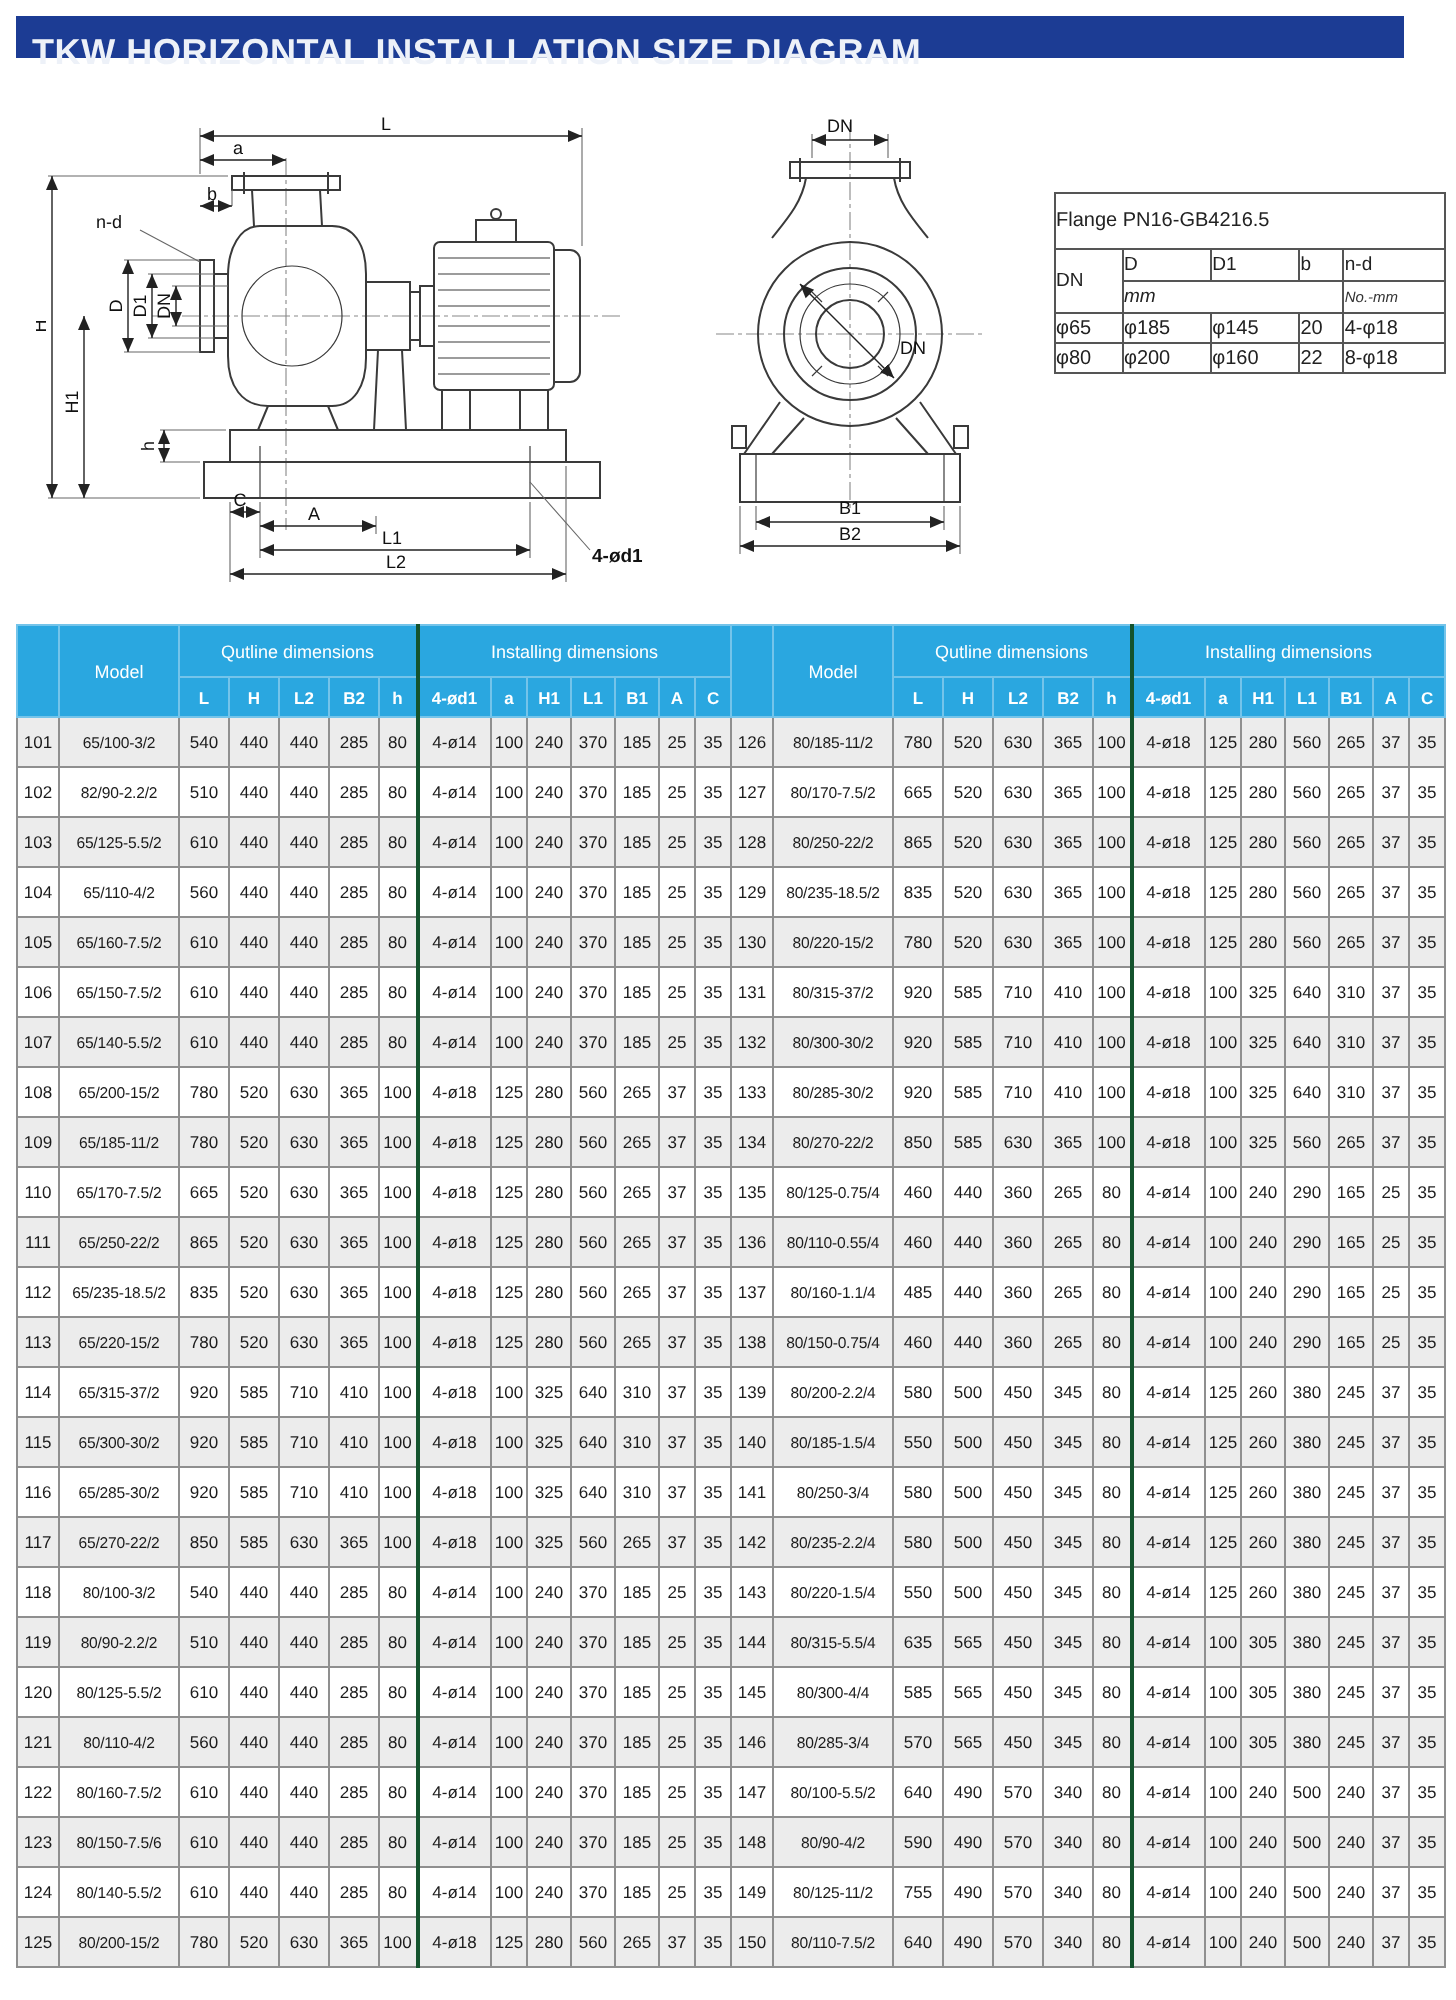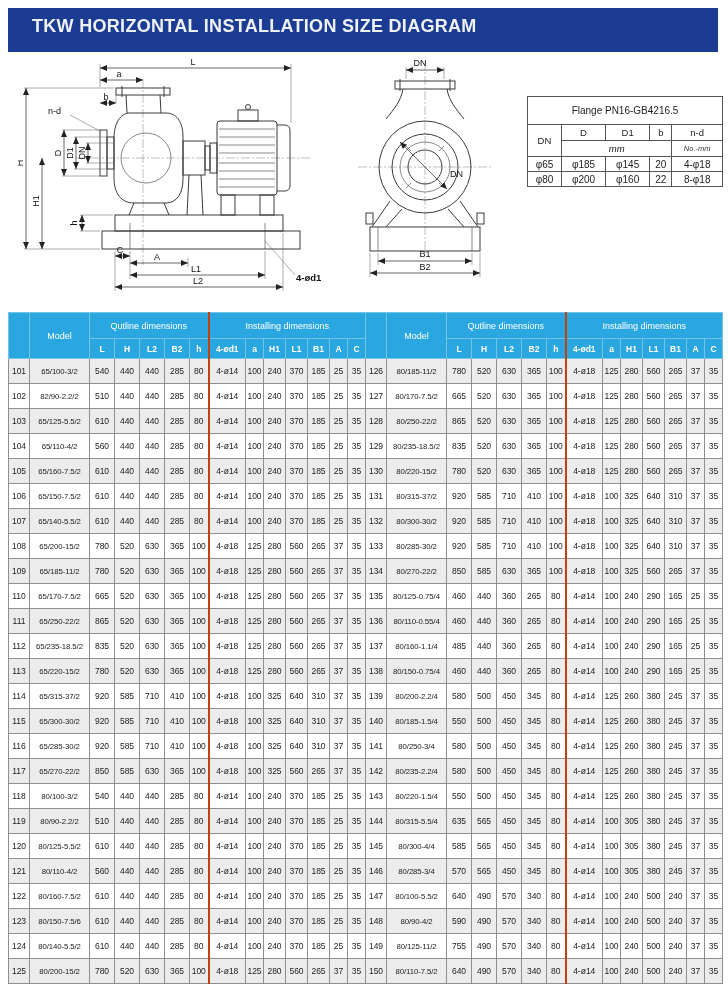--- a/index.html
+++ b/index.html
@@ -1,58 +1,58 @@
 <!DOCTYPE html>
 <html><head>
 <meta charset="utf-8">
 <style>
   html,body{margin:0;padding:0;}
   body{width:728px;height:1000px;position:relative;background:#ffffff;
        font-family:"Liberation Sans",sans-serif;}
   .page{position:absolute;left:0;top:0;width:728px;height:1000px;background:#fff;overflow:hidden;}
 
   
-  .title-bar{position:absolute;left:8px;top:8px;width:686px;height:44px;background:#1c3c94;
-             color:#edf1f8;font-weight:bold;font-size:18px;line-height:37px;padding-left:24px;
+  .title-bar{position:absolute;left:8px;top:8px;width:686px;height:21px;background:#1c3c94;
+             color:#edf1f8;font-weight:bold;font-size:18px;line-height:37px;padding-left:8px;
              letter-spacing:.3px;}
 
   
   svg.side{position:absolute;left:18px;top:53px;width:330px;height:240px;}
   svg.front{position:absolute;left:340px;top:55px;width:200px;height:225px;}
   svg text{fill:#111;font-size:9px;font-family:"Liberation Sans",sans-serif;}
   svg .lab-b{font-weight:bold;font-size:9.5px;}
   .body{fill:none;stroke:#3a3a3a;stroke-width:1;}
   .body .thin{stroke-width:.6;}
   .ext line,.ext path{stroke:#666;stroke-width:.55;fill:none;}
   .dim line{stroke:#222;stroke-width:.7;}
   .cl line{stroke:#888;stroke-width:.55;stroke-dasharray:9 2 2 2;}
 
   
   table.flange{position:absolute;left:527px;top:96px;width:196px;border-collapse:collapse;
                color:#222;background:#fff;}
-  .flange td{border:1px solid #555;text-align:center;padding:0;font-size:9.5px;}
+  .flange td{border:1px solid #555;padding:0;font-size:9.5px;}
   .f-title td{height:27px;font-size:10px;}
   .f-head td{height:15px;}
   .f-unit td{height:15px;font-style:italic;}
   .f-unit .small{font-size:7.5px;color:#333;}
   .f-row td{height:14px;font-size:10px;}
 
   
   table.spec{position:absolute;top:312px;border-collapse:collapse;table-layout:fixed;
              color:#1b1b1b;border:1.5px solid #3d3d3d;background:#fff;}
   .spec.left{left:8px;width:353px;}
   .spec.right{left:365px;width:355px;}
   .spec th{background:#2aa7e0;color:#fff;border:1px solid #74c4ea;padding:0;overflow:hidden;}
   .spec tr.ghead th{font-size:9px;height:25px;font-weight:normal;margin-top:36px;}
   .spec tr.shead th{font-size:8.5px;height:19px;font-weight:bold;}
   .spec td{border:1px solid #8f8f8f;text-align:center;height:24px;padding:0;font-size:8.5px;
            white-space:nowrap;overflow:hidden;}
   .spec tbody tr.band td{background:#ececec;}
   .spec td.model{font-size:7.8px;letter-spacing:-.1px;margin-left:39px;}
-  .spec .sep{border-left:2px solid #c2410c;}
+  .spec .sep{border-left:2px solid #14532d;}
   .w-num{width:21px}.w-model{width:60px}.w-l,.w-h,.w-l2,.w-b2{width:25px}.w-hh{width:19px}
   .w-d1{width:37px}.w-a{width:18px}.w-h1,.w-l1,.w-b1{width:22px}.w-aa,.w-c{width:18px}
 </style>
 </head>
 <body>
 
 <div class="page">
 
   <header class="title-bar">
     <span>TKW  HORIZONTAL INSTALLATION SIZE DIAGRAM</span>

